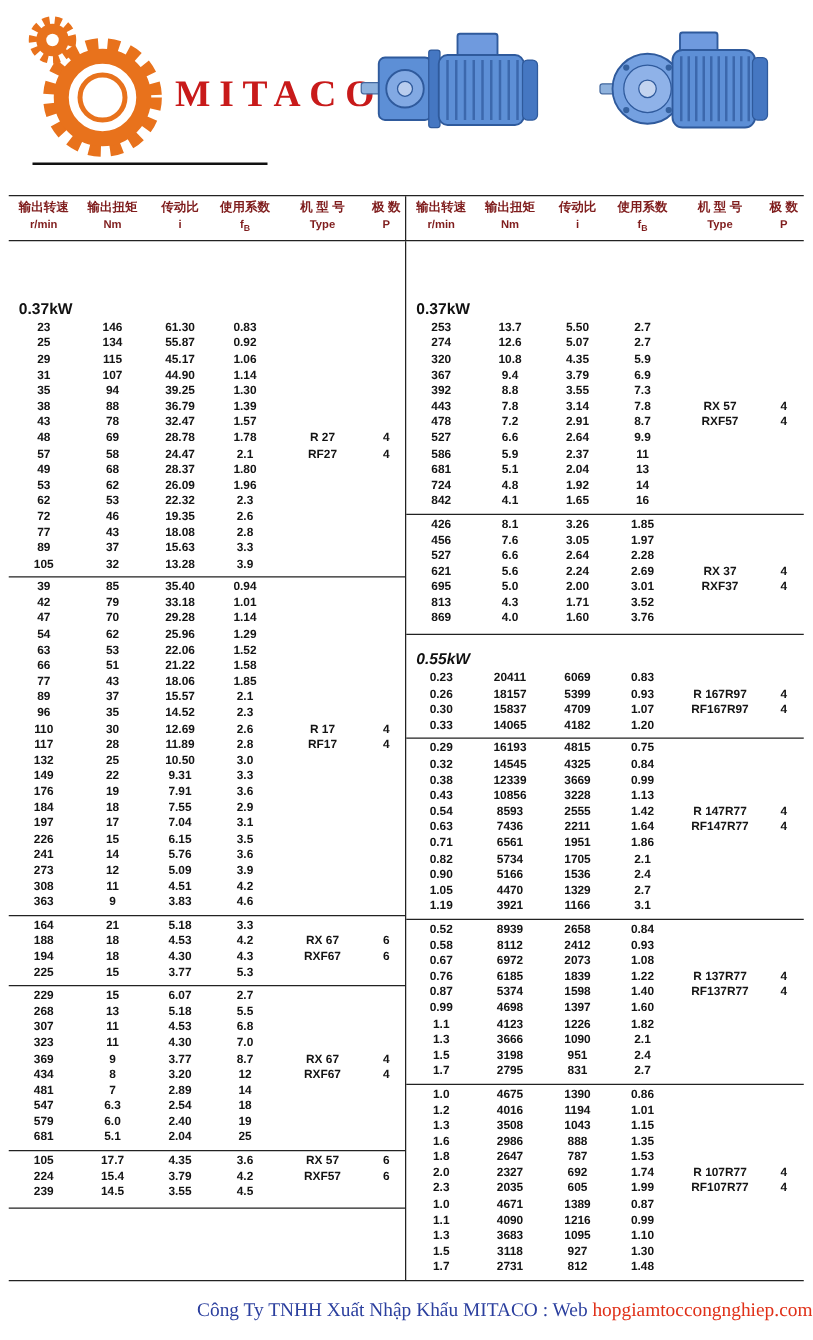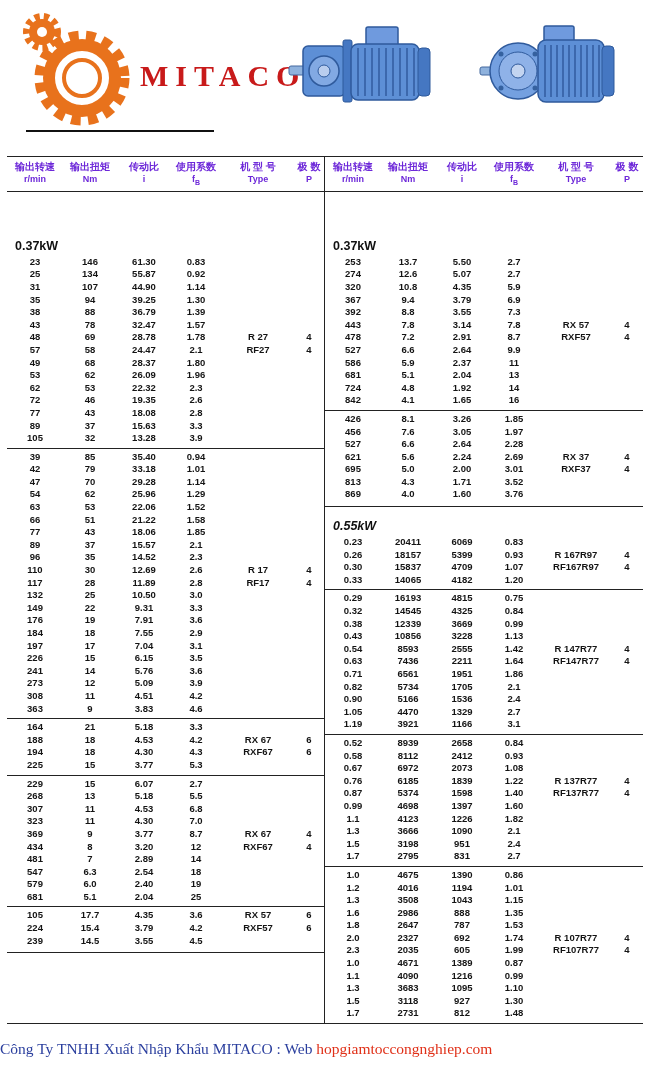--- a/index.html
+++ b/index.html
@@ -14,21 +14,21 @@
            font-size:30px; letter-spacing:7px; margin-left:6px; margin-top:14px; }
   .logo-underline { position:absolute; left:26px; top:130px; width:188px; border-top:2px solid #111; }
   .motor-a { position:absolute; left:288px; top:22px; }
   .motor-b { position:absolute; left:478px; top:20px; }
 
   
   .spec-table { margin:0 7px; border-top:1.5px solid #222; border-bottom:1.5px solid #222; flex:0 0 auto; }
   .table-header { display:flex; border-bottom:1.3px solid #222; }
   .th-half { display:flex; width:50%; }
   .th-half.left { border-right:1.3px solid #222; }
-  .h-cell { text-align:center; font-weight:bold; padding:4px 0 3px; color:#6d28d9; }
+  .h-cell { text-align:center; font-weight:bold; padding:4px 0 3px; color:#7f1d1d; }
   .h-cn { font-size:10px; line-height:12px; white-space:nowrap; }
   .h-en { font-size:9px; line-height:10px; margin-top:1px; }
   .h-en sub { font-size:7px; }
 
   .table-body { display:flex; align-items:stretch; min-height:806px; }
   .col { width:50%; }
   .col-left { border-right:1.3px solid #222; }
 
   .power-label { font-size:12.5px; font-weight:bold; color:#111; padding:3px 0 1px 8px;margin-top:44px; }
   .sec-sep { border-top:1.2px solid #222; margin-top:2px; padding-top:12px;font-style:italic; }
@@ -36,21 +36,21 @@
   .block-sep { border-top:1.2px solid #222; }
   .end-line { border-top:1.2px solid #222; margin-top:2px; }
 
   .data-row { display:flex; height:12.6px; line-height:12.6px; }
   .c { display:block; text-align:center; font-weight:bold; font-size:9.5px; color:#141414;
        white-space:nowrap; overflow:visible; }
   .c0 { width:56px; } .c1 { width:54px; } .c2 { width:54px; }
   .c3 { width:50px; } .c4 { width:74px; } .c5 { width:28px; }
 
   
-  .footer { margin-top:auto; text-align:left; font-family:"Liberation Serif", serif;
+  .footer { margin-top:auto; text-align:right; font-family:"Liberation Serif", serif;
             font-size:15.5px; padding:10px 0 14px; flex:0 0 auto; }
   .footer-main { color:#2b3f9e; }
   .footer-site { color:#e03018; cursor:pointer; }
 </style>
 </head>
 <body>
 
 <div class="page">
 
   <div class="header">
@@ -166,20 +166,28 @@
             </div>
             <div class="data-row">
               <span class="c c0">25</span>
               <span class="c c1">134</span>
               <span class="c c2">55.87</span>
               <span class="c c3">0.92</span>
               <span class="c c4"></span>
               <span class="c c5"></span>
             </div>
             <div class="data-row">
+              <span class="c c0">29</span>
+              <span class="c c1">115</span>
+              <span class="c c2">45.17</span>
+              <span class="c c3">1.06</span>
+              <span class="c c4"></span>
+              <span class="c c5"></span>
+            </div>
+            <div class="data-row">
               <span class="c c0">31</span>
               <span class="c c1">107</span>
               <span class="c c2">44.90</span>
               <span class="c c3">1.14</span>
               <span class="c c4"></span>
               <span class="c c5"></span>
             </div>
             <div class="data-row">
               <span class="c c0">35</span>
               <span class="c c1">94</span>

